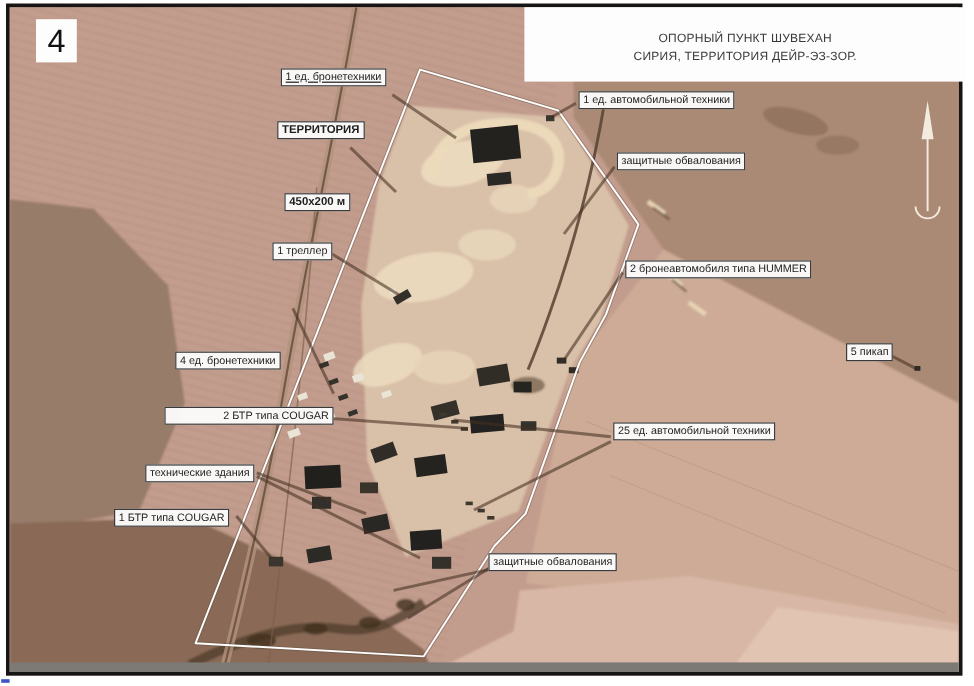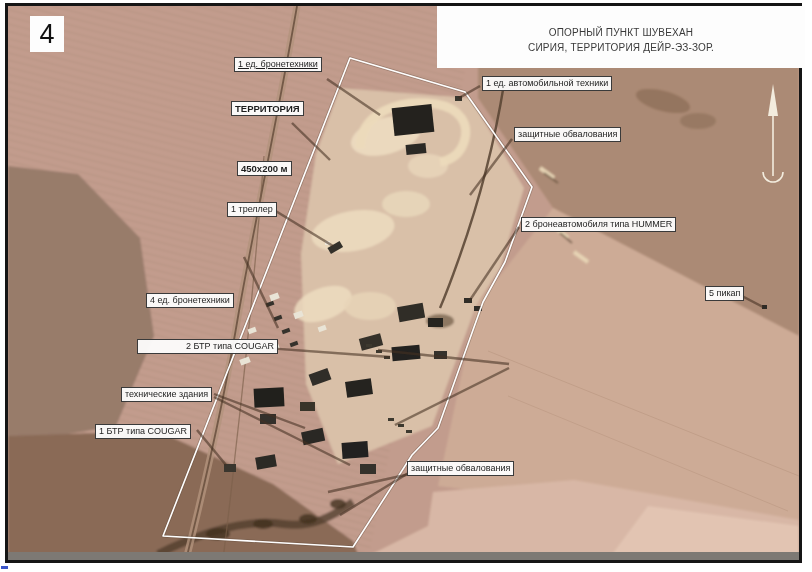--- a/index.html
+++ b/index.html
@@ -182,20 +182,21 @@
     <div class="callout" style="left:506px;top:121px;">защитные обвалования</div>
 
     <div class="callout" style="left:219px;top:196px;">1 треллер</div>
 
     <div class="callout" style="left:138px;top:243px;margin-top:44px;">4 ед. бронетехники</div>
 
     <div class="callout" style="left:513px;top:211px;">2 бронеавтомобиля типа HUMMER</div>
 
     <div class="callout" style="left:129px;top:333px;padding-left:48px;">2 БТР типа COUGAR</div>
 
+    <div class="callout" style="left:503px;top:346px;">25 ед. автомобильной техники</div>
 
     <div class="callout" style="left:113px;top:381px;">технические здания</div>
 
     <div class="callout" style="left:87px;top:418px;">1 БТР типа COUGAR</div>
 
     <div class="callout" style="left:399px;top:455px;">защитные обвалования</div>
 
     <div class="callout" style="left:697px;top:280px;">5 пикап</div>
   </div>
 

